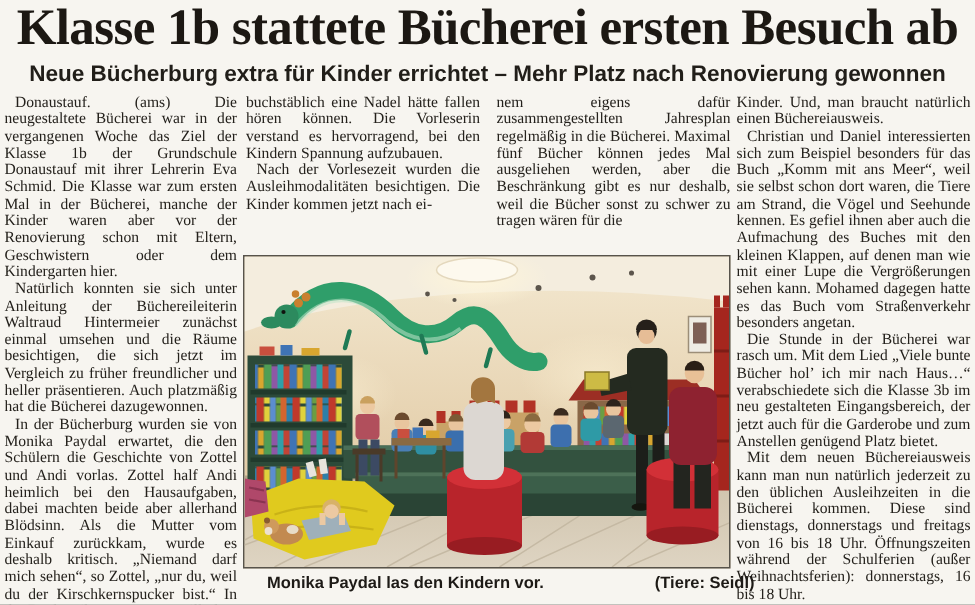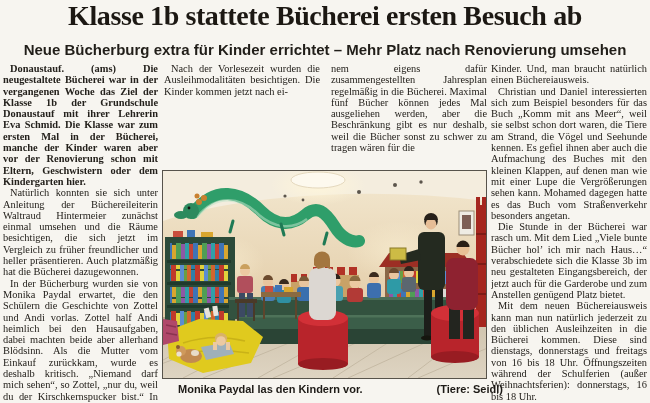--- a/index.html
+++ b/index.html
@@ -1,53 +1,54 @@
 <!DOCTYPE html>
 <html><head>
 <meta charset="utf-8">
 <style>
   html,body{margin:0;padding:0;background:#9a9a96;}
   .page{position:relative;width:650px;height:403px;background:#f7f5f0;
         font-family:"Liberation Serif",serif;color:#24211c;overflow:hidden;}
   .headline{position:absolute;top:0;left:0;right:0;margin:0;text-align:center;
-        font-size:28px;font-weight:700;letter-spacing:-0.4px;color:#1c1813;
+        font-size:34px;font-weight:700;letter-spacing:-0.4px;color:#1c1813;
         font-family:"Liberation Serif",serif;}
   .subheadline{position:absolute;top:41px;left:0;right:0;margin:0;text-align:center;
         font-family:"Liberation Sans",sans-serif;font-size:15px;font-weight:700;color:#211e19;}
   .col{position:absolute;top:63px;font-size:10.4px;line-height:11.3px;
         text-align:justify;overflow:hidden;}
   .col p{margin:0;text-indent:7px;}
   .col p.noindent{text-indent:7px;}
-  .lead{font-weight:700;}
+  .lead{font-weight:400;}
   .col1{left:3px;width:155px;height:340px;}
   .col2{left:164px;width:156px;height:105px;}
   .col3{left:331px;width:156px;height:105px;}
   .col4{left:491px;width:156px;height:340px;}
   .photo{position:absolute;left:162px;top:170px;width:325px;height:209px;margin:0;
         border:1px solid #57534b;box-sizing:border-box;background:#e9dcc2;overflow:hidden;}
   .photo svg{display:block;}
   .caption-row{position:absolute;left:178px;top:383px;width:325px;display:flex;
         justify-content:space-between;font-family:"Liberation Sans",sans-serif;
         font-size:11px;font-weight:700;color:#1d1a16;}
 </style>
 </head>
 <body>
 
 <div class="page">
 
   <h1 class="headline">Klasse 1b stattete Bücherei ersten Besuch ab</h1>
-  <h2 class="subheadline">Neue Bücherburg extra für Kinder errichtet – Mehr Platz nach Renovierung umsehen</h2>
+  <h2 class="subheadline">Neue Bücherburg extra für Kinder errichtet – Mehr Platz nach Renovierung gewonnen</h2>
 
   <div class="col col1">
     <p class="lead">Donaustauf. (ams) Die neugestaltete Bücherei war in der vergangenen Woche das Ziel der Klasse 1b der Grundschule Donaustauf mit ihrer Lehrerin Eva Schmid. Die Klasse war zum ersten Mal in der Bücherei, manche der Kinder waren aber vor der Renovierung schon mit Eltern, Geschwistern oder dem Kindergarten hier.</p>
     <p>Natürlich konnten sie sich unter Anleitung der Büchereileiterin Waltraud Hintermeier zunächst einmal umsehen und die Räume besichtigen, die sich jetzt im Vergleich zu früher freundlicher und heller präsentieren. Auch platzmäßig hat die Bücherei dazugewonnen.</p>
     <p>In der Bücherburg wurden sie von Monika Paydal erwartet, die den Schülern die Geschichte von Zottel und Andi vorlas. Zottel half Andi heimlich bei den Hausaufgaben, dabei machten beide aber allerhand Blödsinn. Als die Mutter vom Einkauf zurückkam, wurde es deshalb kritisch. „Niemand darf mich sehen“, so Zottel, „nur du, weil du der Kirschkernspucker bist.“ In der Büchereiburg war es so still, dass man</p>
   </div>
 
   <div class="col col2">
+    <p class="noindent" style="text-indent:0;">buchstäblich eine Nadel hätte fallen hören können. Die Vorleserin verstand es hervorragend, bei den Kindern Spannung aufzubauen.</p>
     <p>Nach der Vorlesezeit wurden die Ausleihmodalitäten besichtigen. Die Kinder kommen jetzt nach ei-</p>
   </div>
 
   <div class="col col3">
     <p style="text-indent:0;">nem eigens dafür zusammengestellten Jahresplan regelmäßig in die Bücherei. Maximal fünf Bücher können jedes Mal ausgeliehen werden, aber die Beschränkung gibt es nur deshalb, weil die Bücher sonst zu schwer zu tragen wären für die</p>
   </div>
 
   <div class="col col4">
     <p style="text-indent:0;">Kinder. Und, man braucht natürlich einen Büchereiausweis.</p>
     <p>Christian und Daniel interessierten sich zum Beispiel besonders für das Buch „Komm mit ans Meer“, weil sie selbst schon dort waren, die Tiere am Strand, die Vögel und Seehunde kennen. Es gefiel ihnen aber auch die Aufmachung des Buches mit den kleinen Klappen, auf denen man wie mit einer Lupe die Vergrößerungen sehen kann. Mohamed dagegen hatte es das Buch vom Straßenverkehr besonders angetan.</p>

